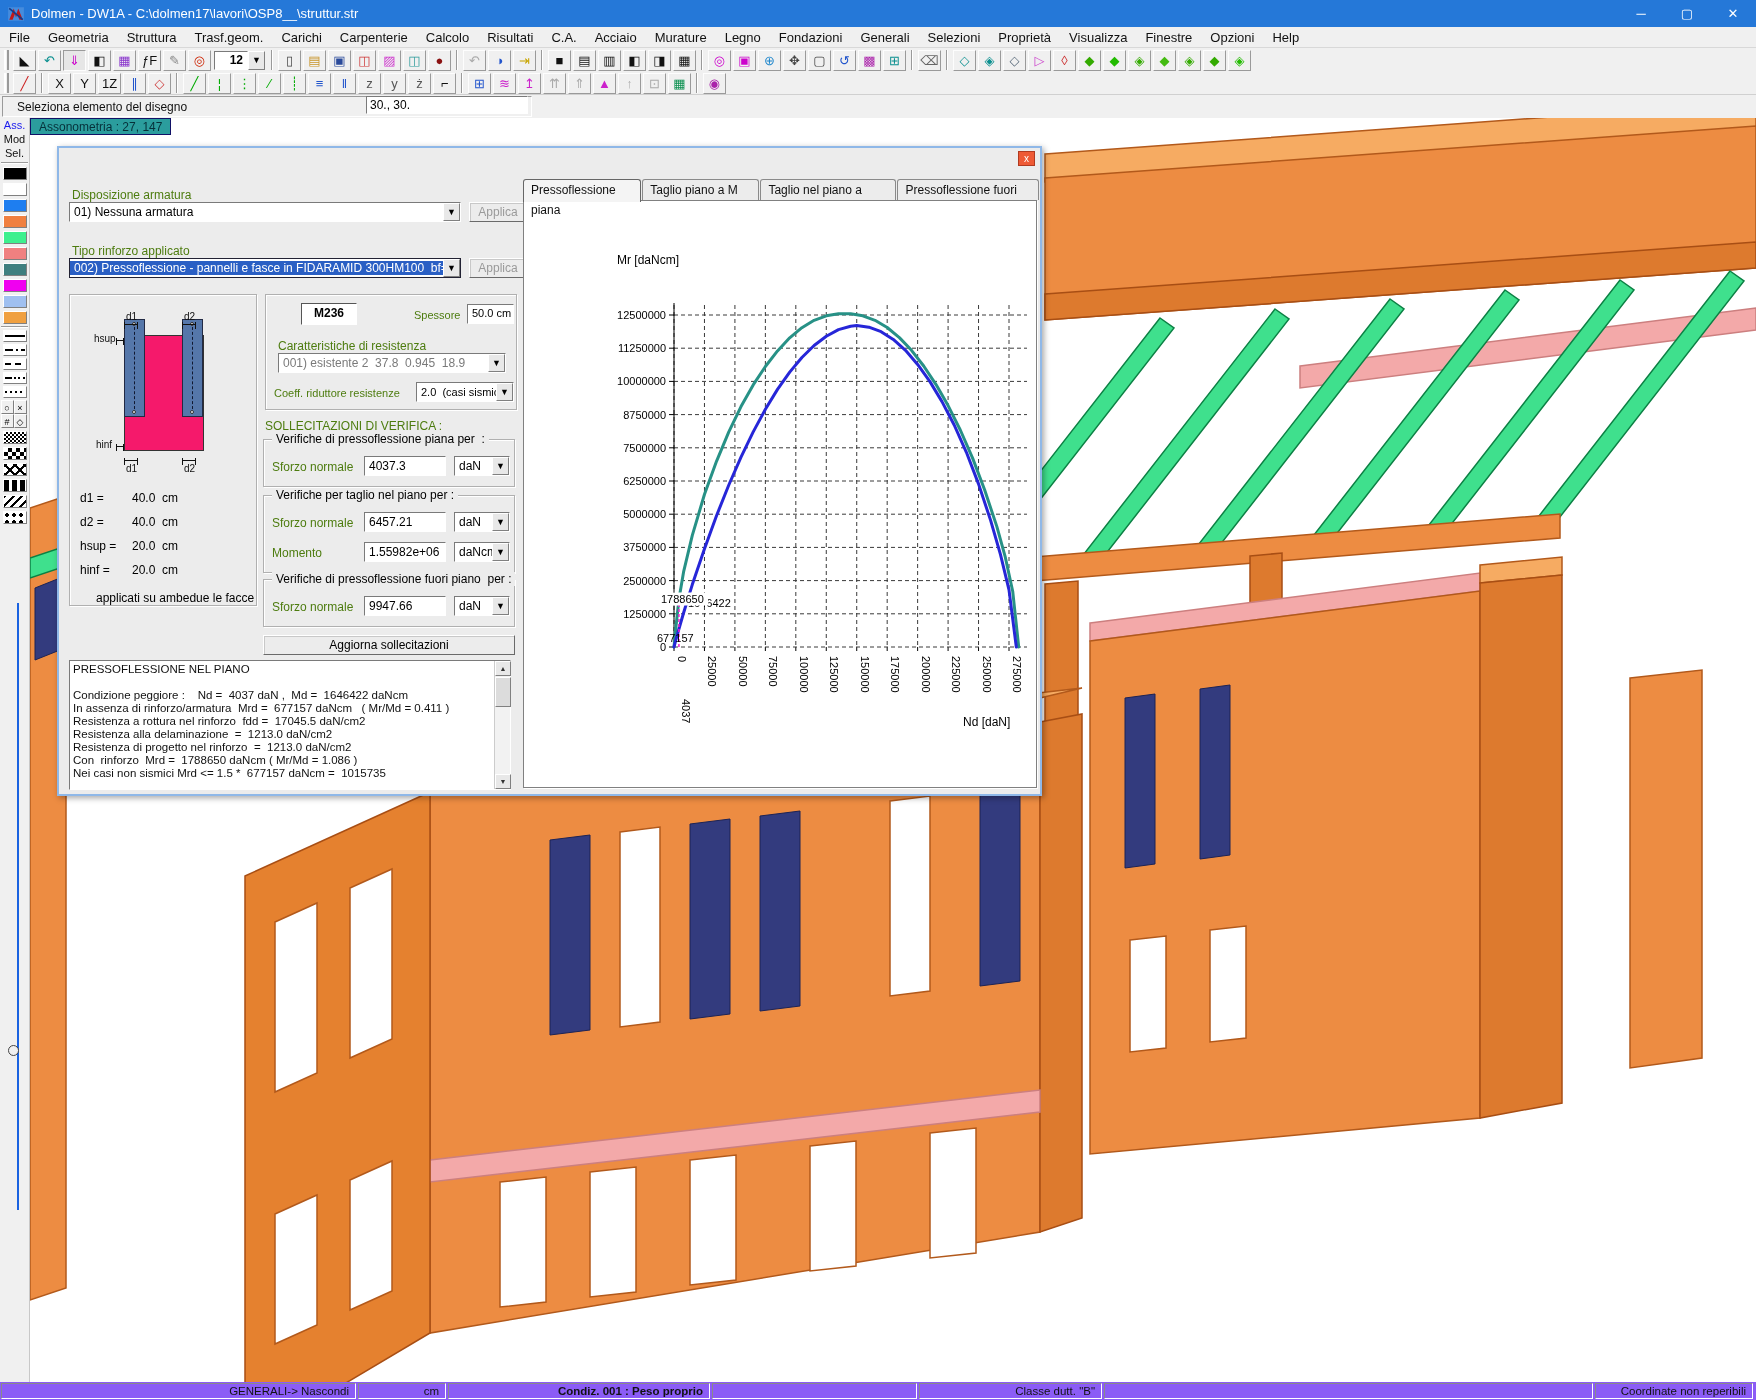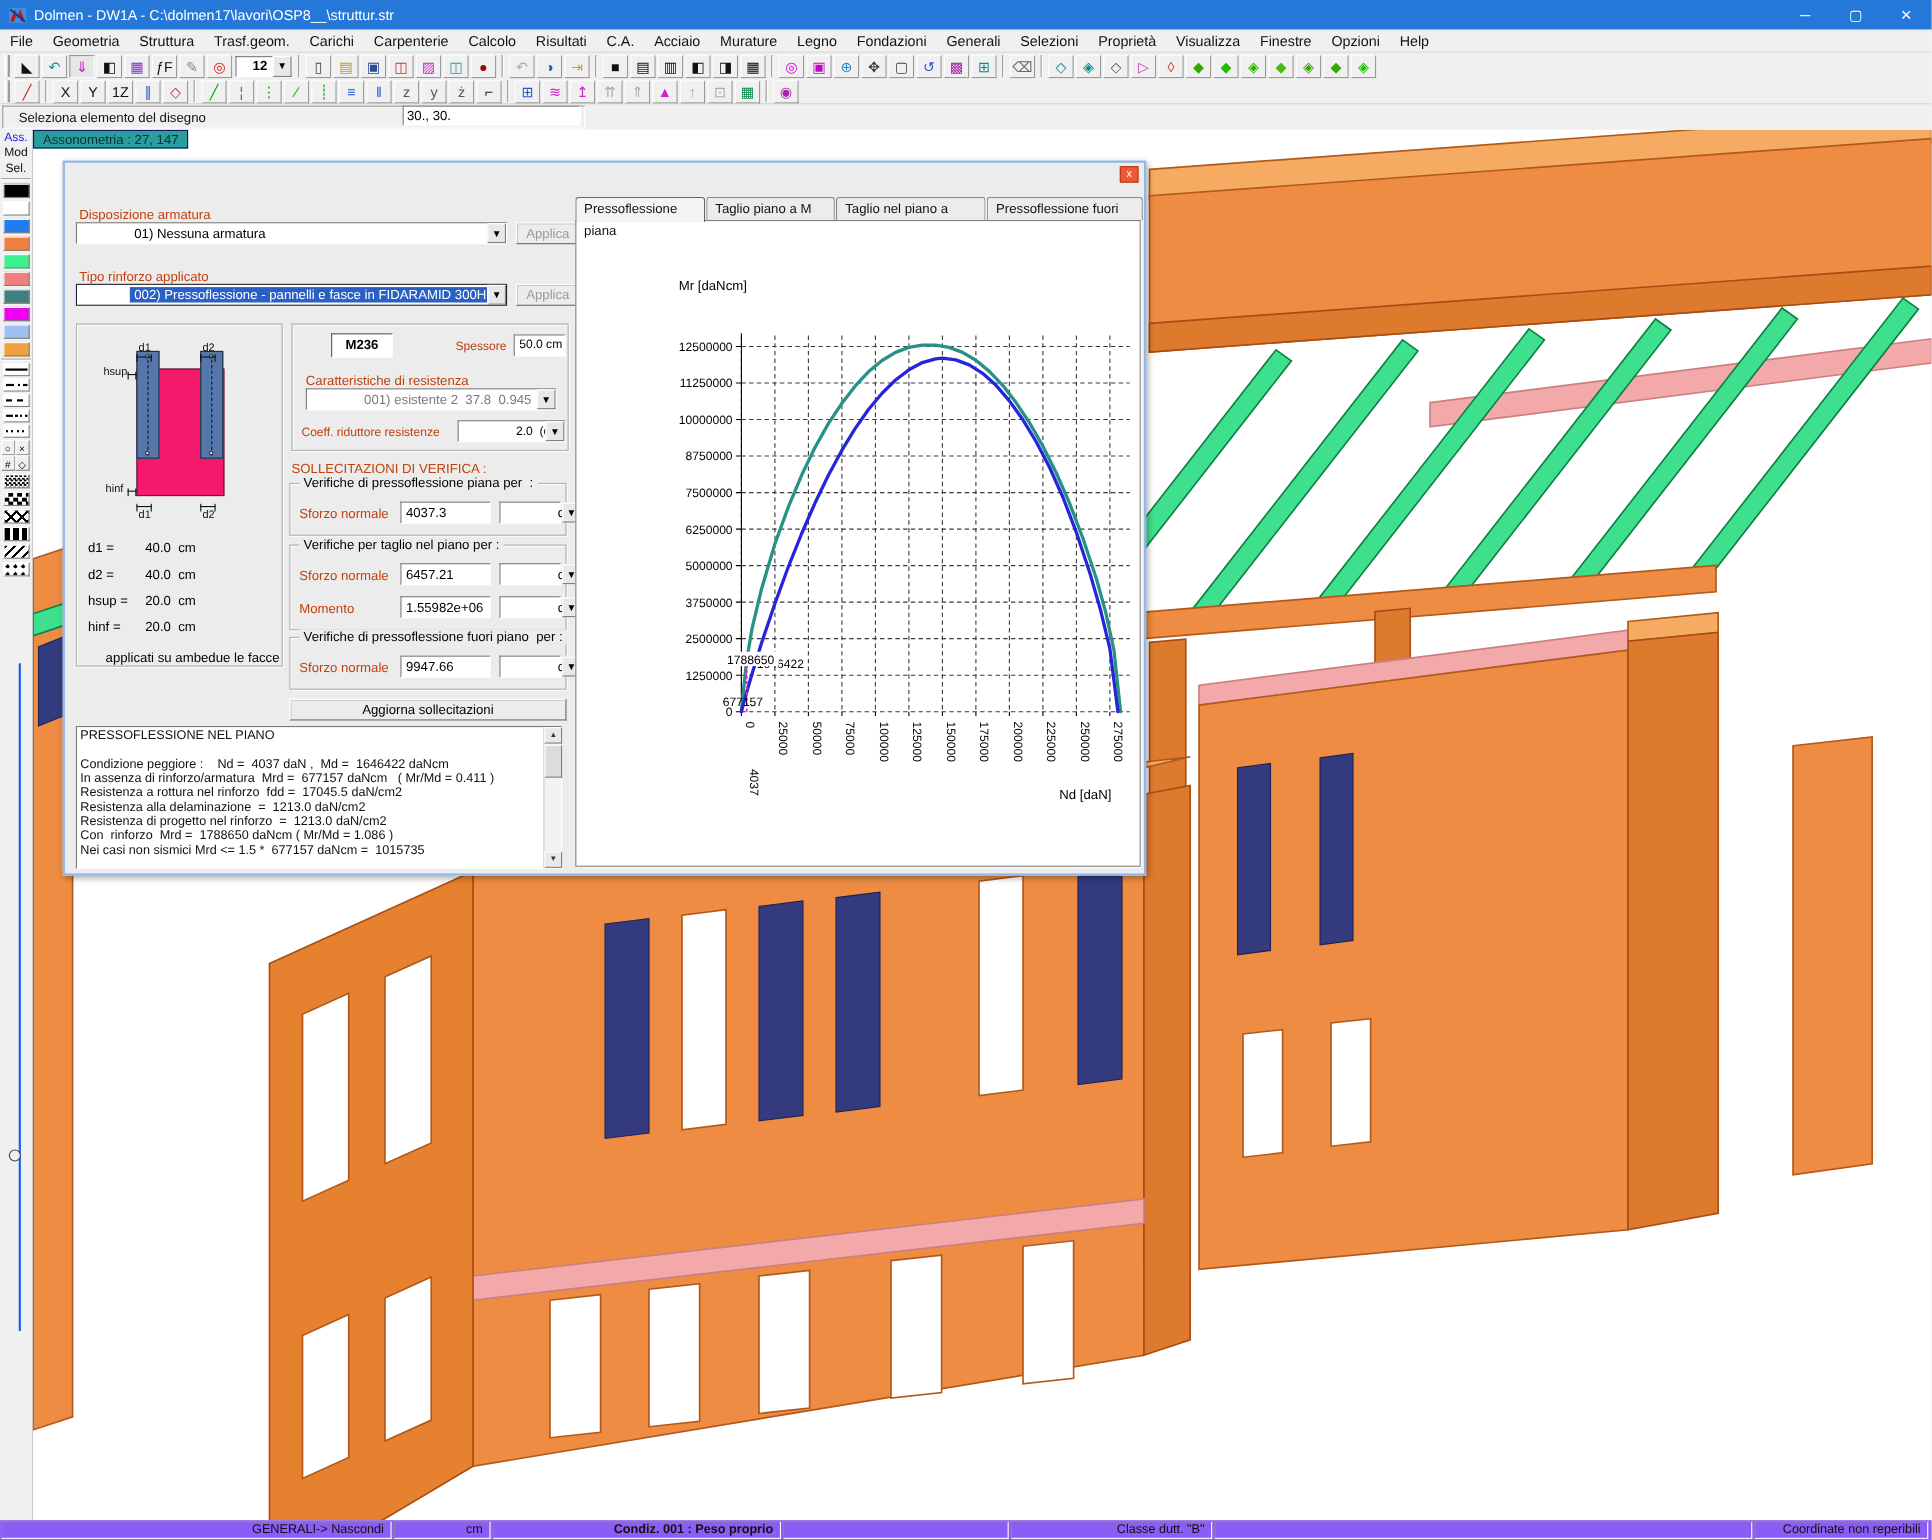--- a/index.html
+++ b/index.html
@@ -78,24 +78,24 @@
 
   
   #dialog { position:absolute; left:57px; top:146px; width:985px; height:650px; background:#ececec;
     border:2px solid #8fb8e8; box-shadow:2px 2px 6px rgba(0,0,0,.35); z-index:5; }
   #dlg-titlebar { position:absolute; left:3px; top:3px; width:977px; height:22px;
     background:linear-gradient(#3c8ae0,#2470cc); color:#fff; font-size:12.5px;
     line-height:22px; padding-left:8px; }
   #dlg-close { position:absolute; right:5px; top:3px; width:17px; height:15px; background:#ee5a35;
     border:1px solid #b03a20; color:#fff; font-size:10px; line-height:13px; text-align:center; }
 
-  .lbl { position:absolute; font-size:12px; color:#c2410c; white-space:pre; }
+  .lbl { position:absolute; font-size:12px; color:#4d7c0f; white-space:pre; }
   .combo { position:absolute; height:20px; background:#fff; border:1px solid;
     border-color:#7a7a7a #fff #fff #7a7a7a; display:flex; align-items:center; }
-  .combo .ctext { flex:1; padding:0 4px; font-size:12px; white-space:pre; overflow:hidden;margin-left:48px; }
+  .combo .ctext { flex:1; padding:0 4px; font-size:12px; white-space:pre; overflow:hidden; }
   .combo .carr { width:17px; height:18px; background:#e8e8e8; border:1px solid;
     border-color:#fff #808080 #808080 #fff; font-size:9px; text-align:center; line-height:16px; flex:none; }
   .combo.sel { border-color:#223 ; }
   .combo.sel .ctext { background:#2a5fc4; color:#fff; }
   .combo.gray .ctext { color:#7a7a7a; }
   .btn { position:absolute; background:#ececec; border:1px solid; border-color:#fff #6a6a6a #6a6a6a #fff;
     box-shadow:1px 1px 0 #c8c8c8 inset; font-size:12px; text-align:center; }
   .btn.disabled { color:#9a9a9a; }
   .groupbox { position:absolute; border:1px solid #b0b0b0; box-shadow:1px 1px 0 #fff, 1px 1px 0 #fff inset; }
   .groupbox .legend { position:absolute; top:-8px; left:8px; background:#ececec; padding:0 4px;

